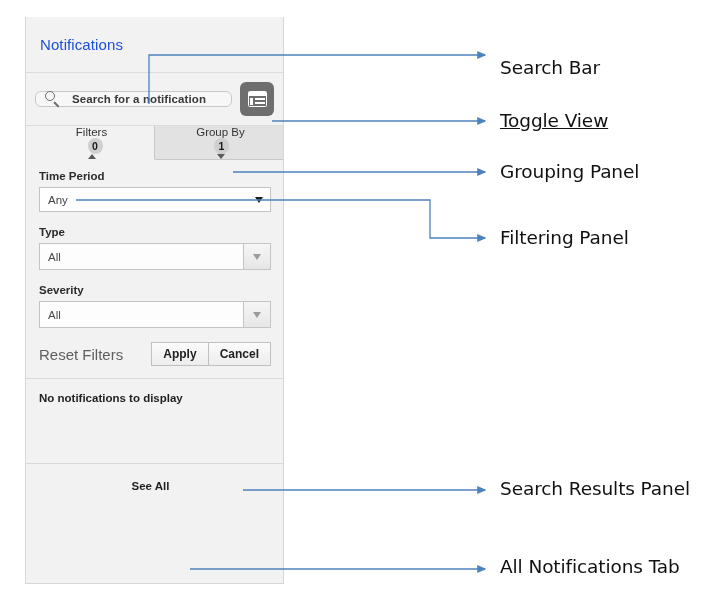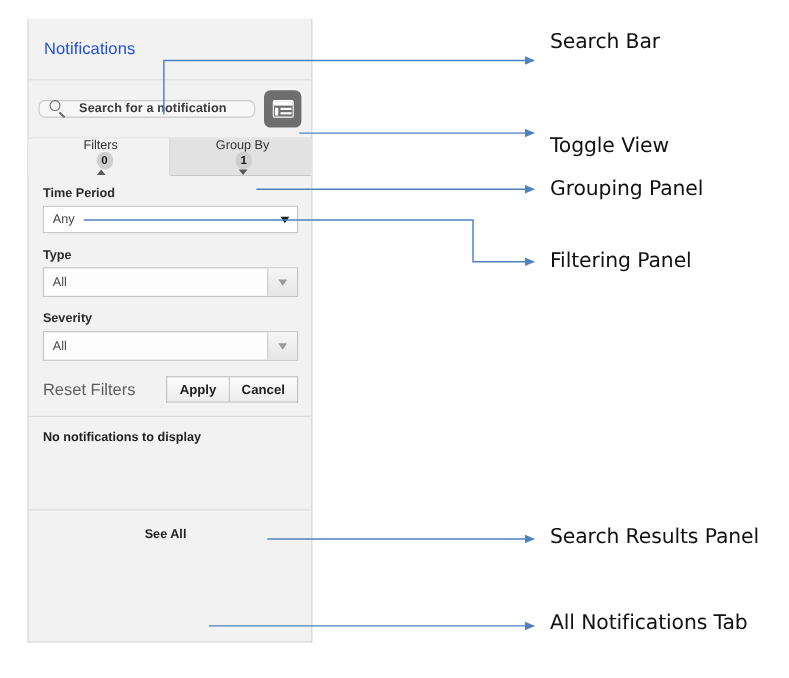--- a/index.html
+++ b/index.html
@@ -424,20 +424,20 @@
 
     <path d="M233,172 L485,172" stroke="#4f81bd" stroke-width="1.3" fill="none" marker-end="url(#ah)"></path>
 
     <path d="M76,200 L430,200 L430,238 L485,238" stroke="#4f81bd" stroke-width="1.3" fill="none" marker-end="url(#ah)"></path>
 
     <path d="M243,490 L485,490" stroke="#4f81bd" stroke-width="1.3" fill="none" marker-end="url(#ah)"></path>
 
     <path d="M190,569 L485,569" stroke="#4f81bd" stroke-width="1.3" fill="none" marker-end="url(#ah)"></path>
   </svg>
 
-  <div class="anno-label" style="left:500px; top:28px;">Search Bar</div>
-  <div class="anno-label" style="left:500px; top:122px;">Toggle View</div>
+  <div class="anno-label" style="left:500px; top:57px;">Search Bar</div>
+  <div class="anno-label" style="left:500px; top:110px;text-decoration:underline;">Toggle View</div>
   <div class="anno-label" style="left:500px; top:161px;">Grouping Panel</div>
   <div class="anno-label" style="left:500px; top:227px;">Filtering Panel</div>
   <div class="anno-label" style="left:500px; top:478px;">Search Results Panel</div>
   <div class="anno-label" style="left:500px; top:556px;">All Notifications Tab</div>
 
 </div>
 
 </body></html>

